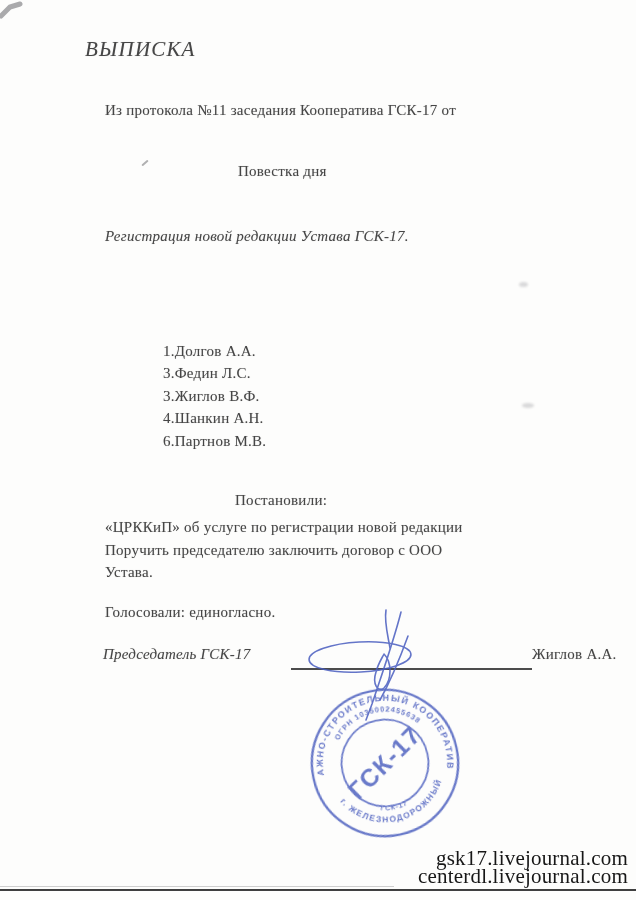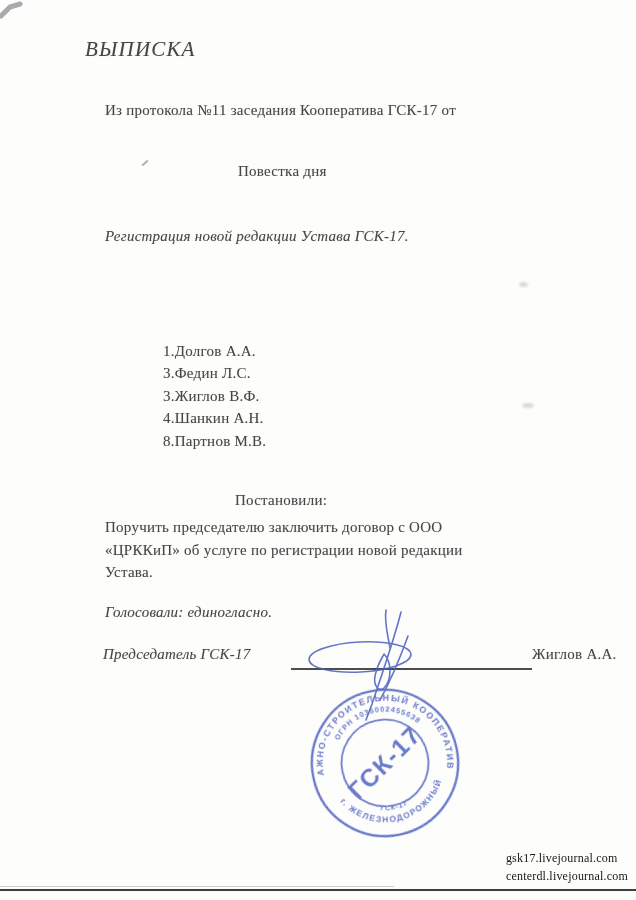--- a/index.html
+++ b/index.html
@@ -23,39 +23,39 @@
     left:85px;top:37px;width:440px;
     font-size:21px;letter-spacing:1.2px;font-style:italic;
   }
   .intro{left:105px;top:99px;line-height:23px;}
   .agenda-heading{left:207px;top:163px;margin-left:31px;}
   .agenda-item{left:105px;top:228px;font-style:italic;}
   .attendees-heading{left:105px;top:296px;}
   .attendees{left:115px;top:340px;line-height:22.4px;margin-left:48px;}
   .resolution-heading{left:235px;top:492px;text-align:center;}
   .resolution{left:105px;top:516px;line-height:22.5px;}
-  .voting{left:105px;top:604px;font-style:italic;}
+  .voting{left:105px;top:604px;}
   .sig-label{left:103px;top:646px;font-style:italic;}
   .sig-name{left:532px;top:646px;}
   .sig-line{
     position:absolute;left:291px;top:650px;width:241px;height:18px;
     border-bottom:2px solid #4c4c4c;
   }
   .signature-svg{position:absolute;left:280px;top:596px;opacity:.85;}
   .stamp{
     position:absolute;left:306px;top:684px;
     transform:rotate(-12deg);
     filter:blur(.35px);
     opacity:.9;
   }
   .stamp-arc{font-family:"Liberation Sans","DejaVu Sans",sans-serif;font-weight:bold;}
   .footer-links{
     position:absolute;right:8px;top:849px;
-    text-align:left;line-height:18px;
-    font-size:12px;letter-spacing:.2px;color:#171717;
+    text-align:right;line-height:18px;
+    font-size:21px;letter-spacing:.2px;color:#171717;
   }
   .corner-mark{position:absolute;left:0;top:0;}
   .tick-mark{
     position:absolute;left:141px;top:162px;width:8px;height:2px;
     background:#9c9c9e;transform:rotate(-40deg);border-radius:1px;opacity:.8;
   }
   .speck{position:absolute;background:#d9d9da;border-radius:50%;filter:blur(1px);}
   .speck1{left:519px;top:282px;width:9px;height:5px;}
   .speck2{left:522px;top:403px;width:12px;height:5px;}
   .scan-line-light{
@@ -83,27 +83,27 @@
   <div class="tick-mark"></div>
 
   <div class="txt agenda-heading">Повестка дня</div>
   <div class="txt agenda-item">Регистрация новой редакции Устава ГСК-17.</div>
 
   <div class="txt attendees">
     <div>1.Долгов А.А.</div>
     <div>3.Федин Л.С.</div>
     <div>3.Жиглов В.Ф.</div>
     <div>4.Шанкин А.Н.</div>
-    <div>8.Партнов М.В.</div>
+    <div>6.Партнов М.В.</div>
   </div>
 
   <div class="txt resolution-heading">Постановили:</div>
   <div class="txt resolution">
+    <div>«ЦРККиП» об услуге по регистрации новой редакции</div>
     <div>Поручить председателю заключить договор с ООО</div>
-    <div>«ЦРККиП» об услуге по регистрации новой редакции</div>
     <div>Устава.</div>
   </div>
 
   <div class="txt voting">Голосовали: единогласно.</div>
 
   <div class="txt sig-label">Председатель ГСК-17</div>
   <div class="sig-line"></div>
   <div class="txt sig-name">Жиглов А.А.</div>
 
   <svg class="signature-svg" width="180" height="130" viewBox="0 0 180 130">

